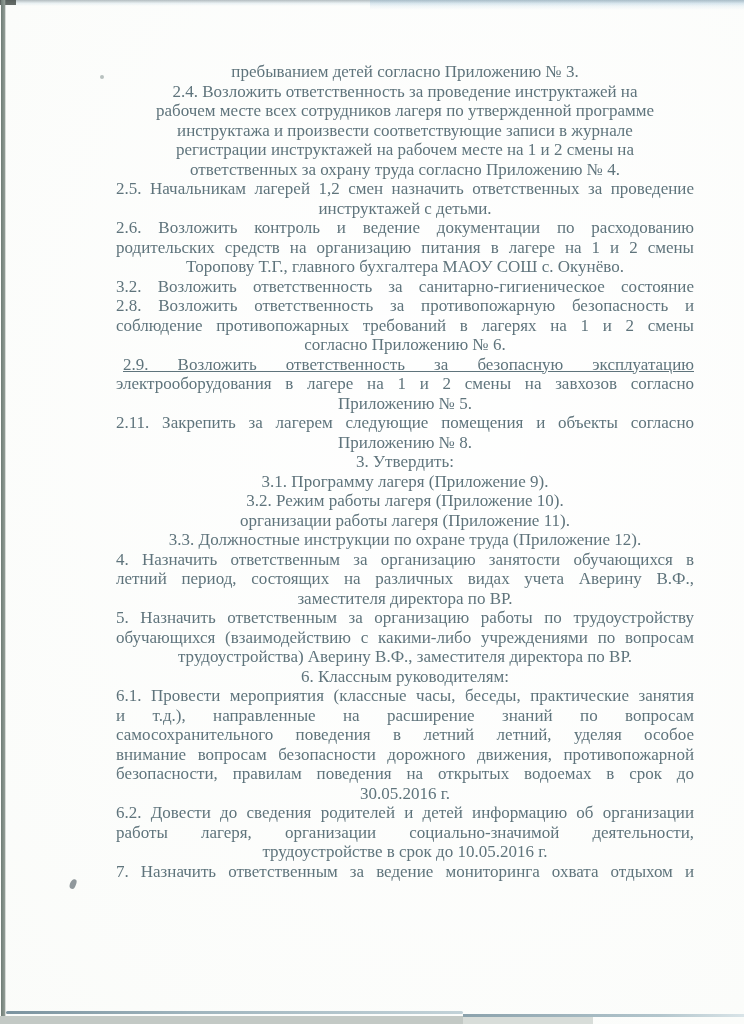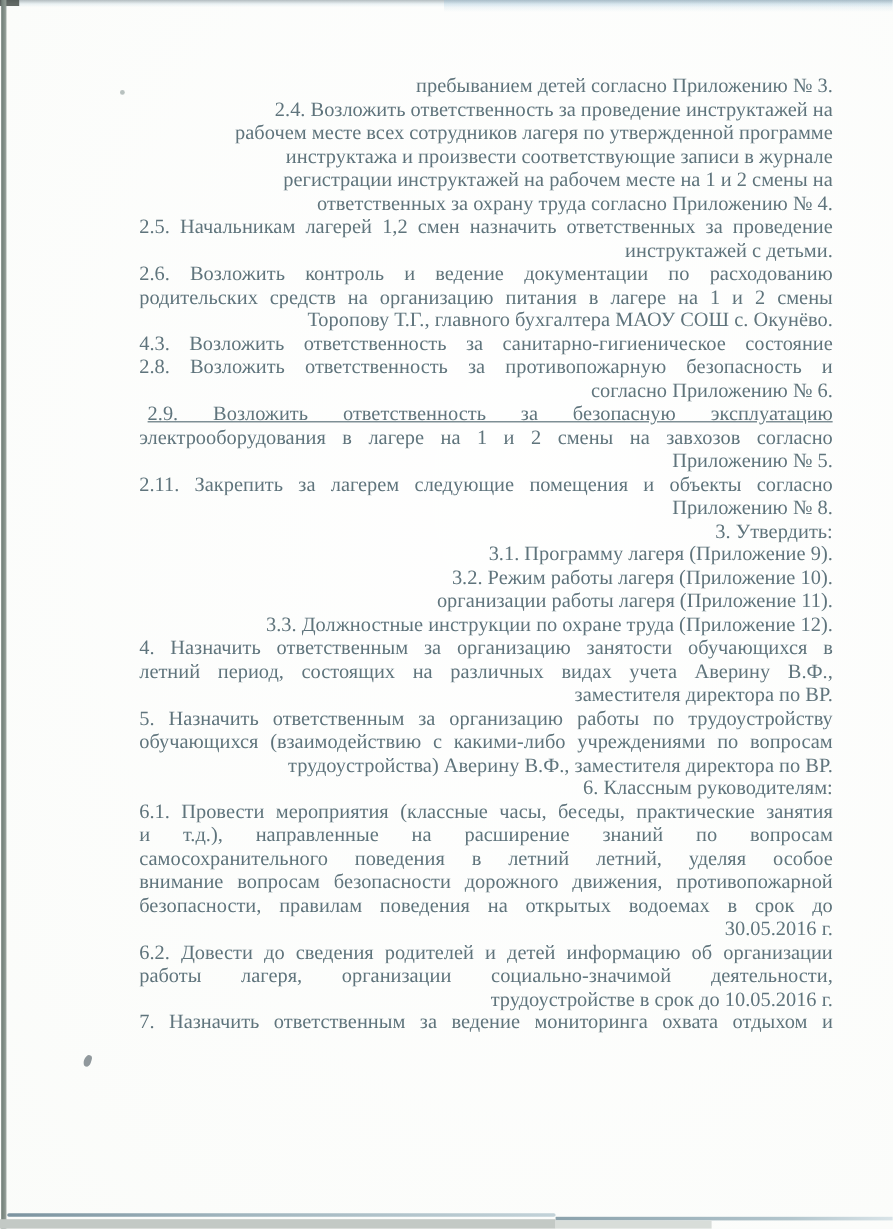--- a/index.html
+++ b/index.html
@@ -97,21 +97,21 @@
     width: 578px;
     color: #5f747c;
     font-size: 17px;
     line-height: 19.5px;
     text-rendering: optimizeLegibility;
   }
   .line {
     overflow: hidden;
     white-space: normal;
   }
-  .line.l { text-align: right; }
+  .line.l { text-align: center; }
   .line.j {
     text-align: justify;
     text-align-last: justify;
   }
   .line.ind { padding-left: 7px; text-decoration: underline; }
 </style>
 </head>
 <body>
 
 <div class="scan-page">
@@ -128,22 +128,23 @@
       <div class="line l">2.4. Возложить ответственность за проведение  инструктажей  на</div>
       <div class="line l">рабочем  месте всех сотрудников лагеря по утвержденной программе</div>
       <div class="line l">инструктажа и произвести соответствующие записи в журнале</div>
       <div class="line l">регистрации инструктажей на рабочем месте на 1 и 2  смены на</div>
       <div class="line l">ответственных за охрану труда согласно Приложению № 4.</div>
       <div class="line j">2.5. Начальникам лагерей 1,2 смен назначить ответственных за проведение</div>
       <div class="line l">инструктажей с детьми.</div>
       <div class="line j">2.6. Возложить контроль и ведение документации по расходованию</div>
       <div class="line j">родительских средств на организацию питания в лагере на 1 и 2 смены</div>
       <div class="line l">Торопову Т.Г.,  главного бухгалтера МАОУ СОШ с. Окунёво.</div>
-      <div class="line j">4.3. Возложить ответственность за санитарно-гигиеническое состояние</div>
+      <div class="line j">3.2. Возложить ответственность за санитарно-гигиеническое состояние</div>
       <div class="line j">2.8. Возложить ответственность за противопожарную безопасность и</div>
+      <div class="line j">соблюдение противопожарных требований в лагерях на 1 и 2 смены</div>
       <div class="line l">согласно Приложению № 6.</div>
       <div class="line j ind">2.9. Возложить ответственность за безопасную эксплуатацию</div>
       <div class="line j">электрооборудования в лагере на 1 и 2 смены на завхозов согласно</div>
       <div class="line l">Приложению № 5.</div>
       <div class="line j">2.11. Закрепить за лагерем следующие помещения и объекты согласно</div>
       <div class="line l">Приложению № 8.</div>
       <div class="line l">3. Утвердить:</div>
       <div class="line l">3.1. Программу лагеря (Приложение 9).</div>
       <div class="line l">3.2. Режим работы лагеря (Приложение 10).</div>
       <div class="line l">организации работы лагеря (Приложение 11).</div>

